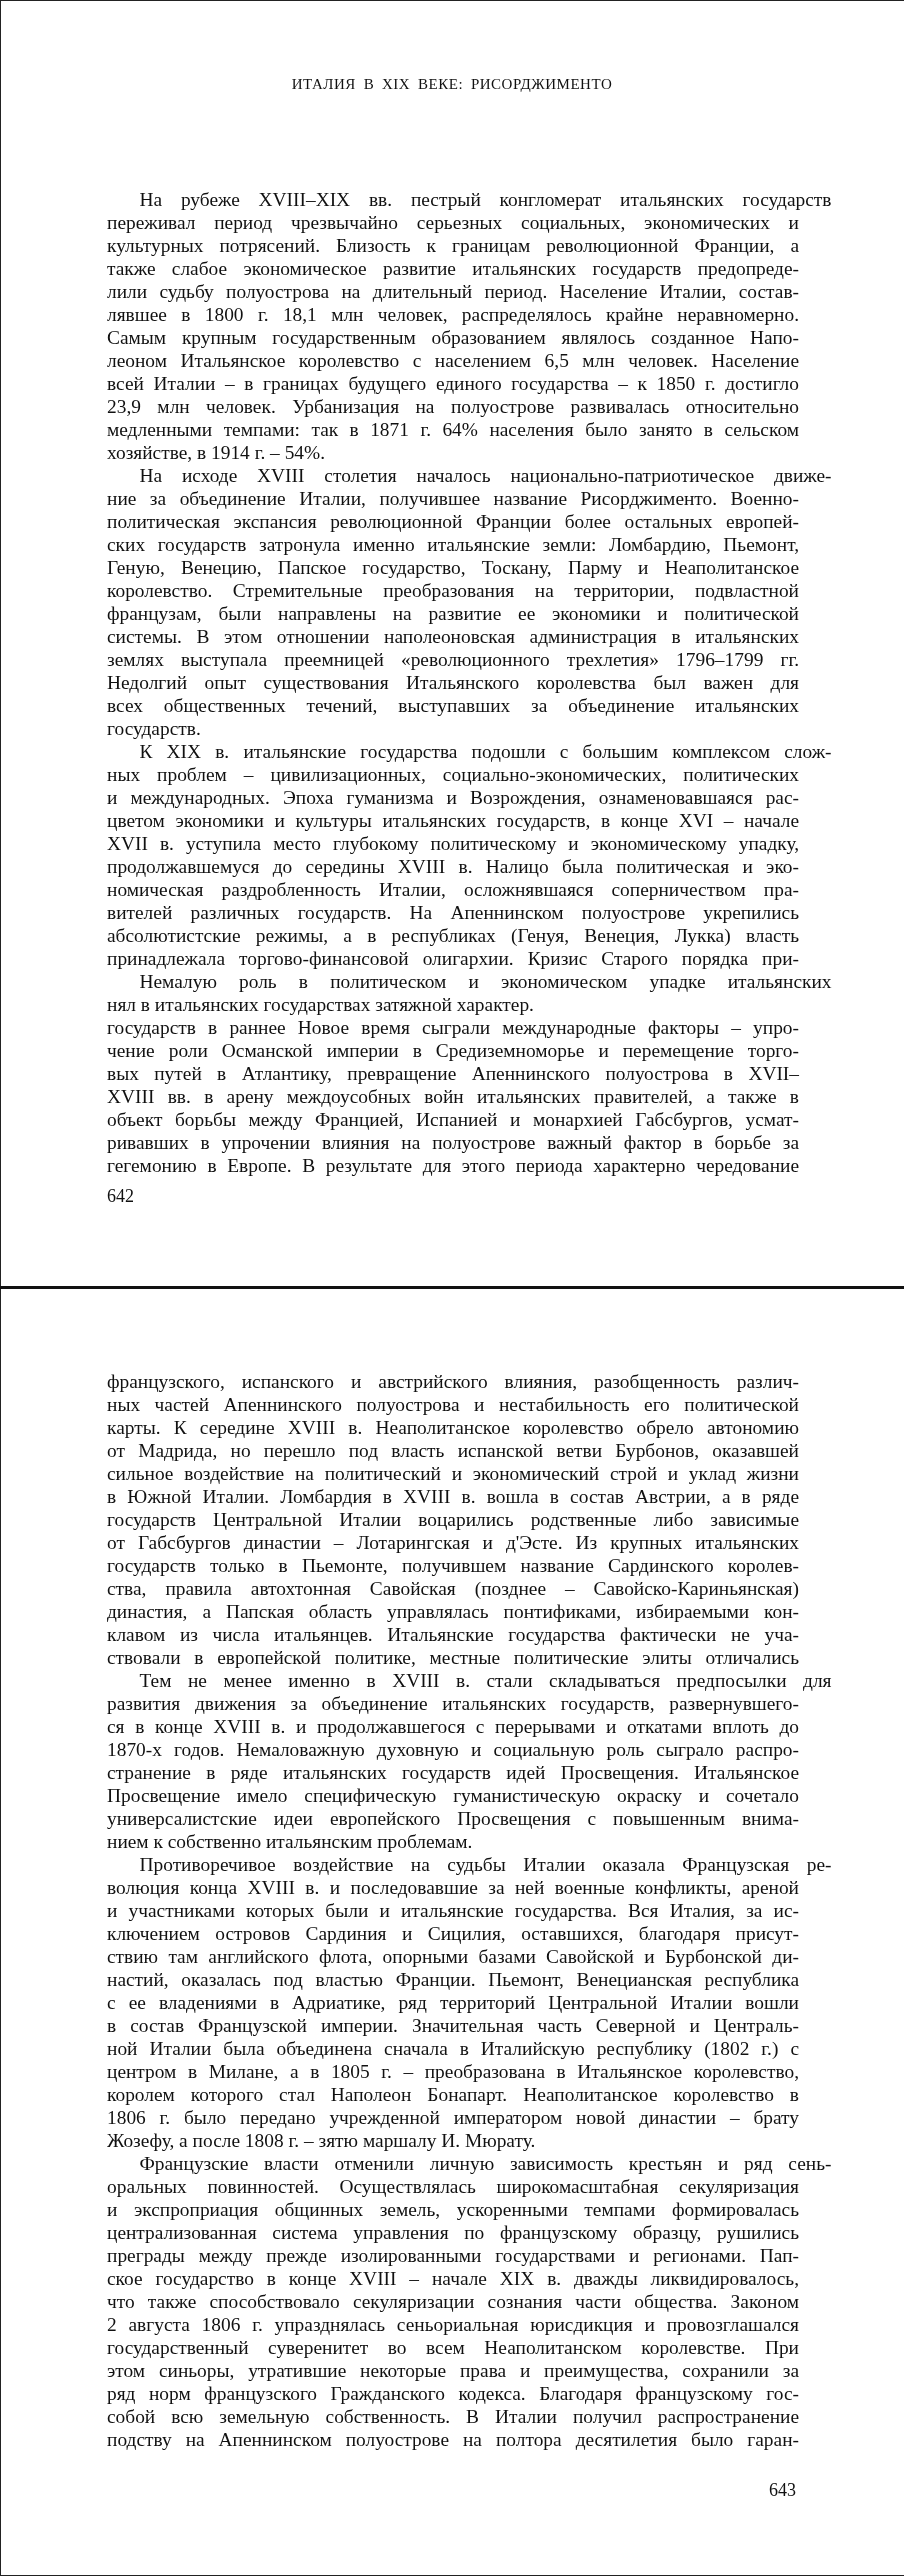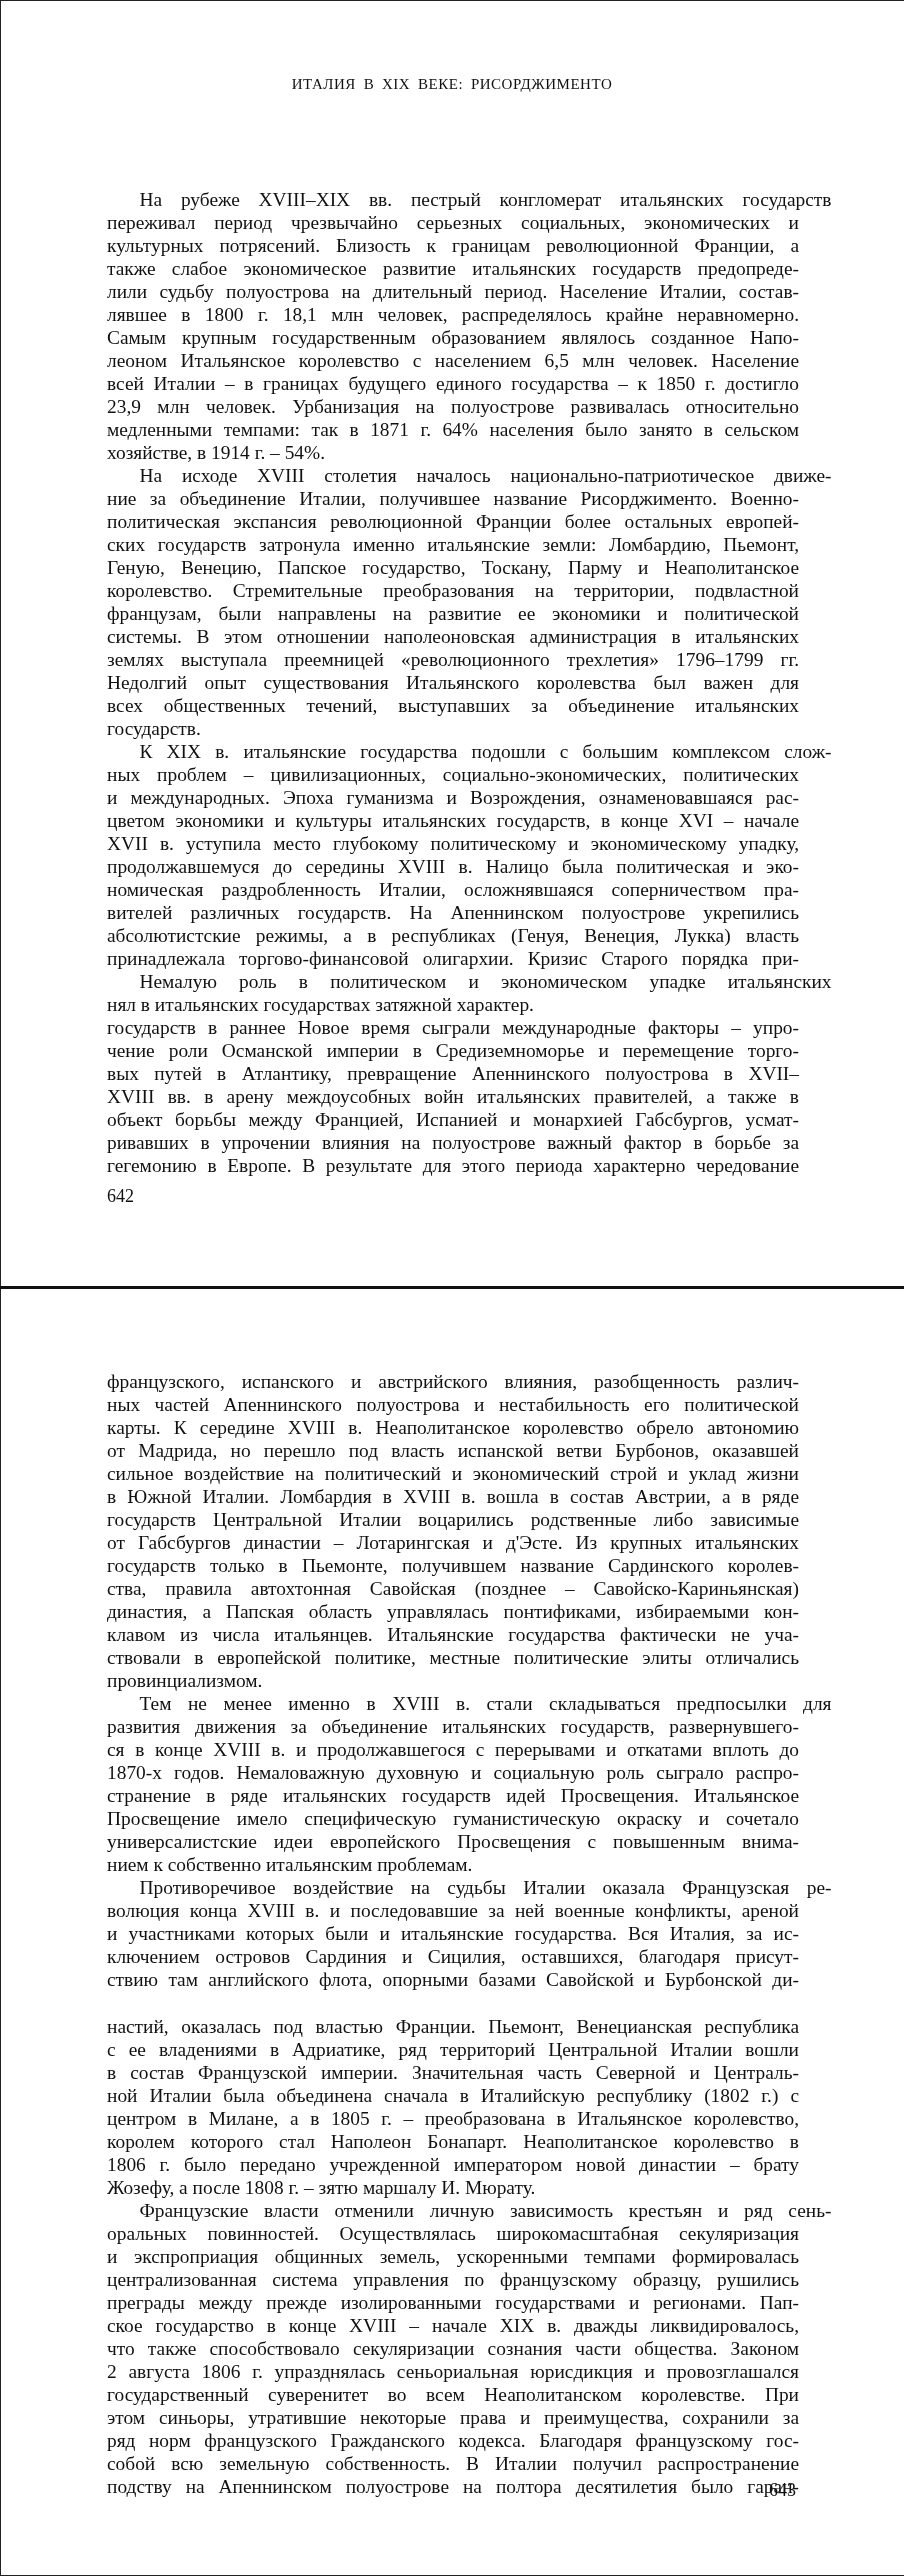--- a/index.html
+++ b/index.html
@@ -89,35 +89,34 @@
       <div class="line" style="white-space: normal; width: 692px; transform: scaleX(1);">от Мадрида, но перешло под власть испанской ветви Бурбонов, оказавшей</div>
       <div class="line" style="white-space: normal; width: 692px; transform: scaleX(1);">сильное воздействие на политический и экономический строй и уклад жизни</div>
       <div class="line" style="white-space: normal; width: 692px; transform: scaleX(1);">в Южной Италии. Ломбардия в XVIII в. вошла в состав Австрии, а в ряде</div>
       <div class="line" style="white-space: normal; width: 692px; transform: scaleX(1);">государств Центральной Италии воцарились родственные либо зависимые</div>
       <div class="line" style="white-space: normal; width: 692px; transform: scaleX(1);">от Габсбургов династии – Лотарингская и д'Эсте. Из крупных итальянских</div>
       <div class="line" style="white-space: normal; width: 692px; transform: scaleX(1);">государств только в Пьемонте, получившем название Сардинского королев-</div>
       <div class="line" style="white-space: normal; width: 692px; transform: scaleX(1);">ства, правила автохтонная Савойская (позднее – Савойско-Кариньянская)</div>
       <div class="line" style="white-space: normal; width: 692px; transform: scaleX(1);">династия, а Папская область управлялась понтификами, избираемыми кон-</div>
       <div class="line" style="white-space: normal; width: 692px; transform: scaleX(1);">клавом из числа итальянцев. Итальянские государства фактически не уча-</div>
       <div class="line" style="white-space: normal; width: 692px; transform: scaleX(1);">ствовали в европейской политике, местные политические элиты отличались</div>
-      <div class="line last" style="transform: scaleX(1);">провинциализмом.</div>
       <div class="line indent" style="white-space: normal; width: 692px; transform: scaleX(1); padding-left: 32.5px;">Тем не менее именно в XVIII в. стали складываться предпосылки для</div>
       <div class="line" style="white-space: normal; width: 692px; transform: scaleX(1);">развития движения за объединение итальянских государств, развернувшего-</div>
       <div class="line" style="white-space: normal; width: 692px; transform: scaleX(1);">ся в конце XVIII в. и продолжавшегося с перерывами и откатами вплоть до</div>
       <div class="line" style="white-space: normal; width: 692px; transform: scaleX(1);">1870-х годов. Немаловажную духовную и социальную роль сыграло распро-</div>
       <div class="line" style="white-space: normal; width: 692px; transform: scaleX(1);">странение в ряде итальянских государств идей Просвещения. Итальянское</div>
       <div class="line" style="white-space: normal; width: 692px; transform: scaleX(1);">Просвещение имело специфическую гуманистическую окраску и сочетало</div>
       <div class="line" style="white-space: normal; width: 692px; transform: scaleX(1);">универсалистские идеи европейского Просвещения с повышенным внима-</div>
       <div class="line last" style="transform: scaleX(1);">нием к собственно итальянским проблемам.</div>
       <div class="line indent" style="white-space: normal; width: 692px; transform: scaleX(1); padding-left: 32.5px;">Противоречивое воздействие на судьбы Италии оказала Французская ре-</div>
       <div class="line" style="white-space: normal; width: 692px; transform: scaleX(1);">волюция конца XVIII в. и последовавшие за ней военные конфликты, ареной</div>
       <div class="line" style="white-space: normal; width: 692px; transform: scaleX(1);">и участниками которых были и итальянские государства. Вся Италия, за ис-</div>
       <div class="line" style="white-space: normal; width: 692px; transform: scaleX(1);">ключением островов Сардиния и Сицилия, оставшихся, благодаря присут-</div>
       <div class="line" style="white-space: normal; width: 692px; transform: scaleX(1);">ствию там английского флота, опорными базами Савойской и Бурбонской ди-</div>
-      <div class="line" style="white-space: normal; width: 692px; transform: scaleX(1); margin-top: 24px;">настий, оказалась под властью Франции. Пьемонт, Венецианская республика</div>
+      <div class="line" style="white-space: normal; width: 692px; transform: scaleX(1);">настий, оказалась под властью Франции. Пьемонт, Венецианская республика</div>
       <div class="line" style="white-space: normal; width: 692px; transform: scaleX(1);">с ее владениями в Адриатике, ряд территорий Центральной Италии вошли</div>
       <div class="line" style="white-space: normal; width: 692px; transform: scaleX(1);">в состав Французской империи. Значительная часть Северной и Централь-</div>
       <div class="line" style="white-space: normal; width: 692px; transform: scaleX(1);">ной Италии была объединена сначала в Италийскую республику (1802 г.) с</div>
       <div class="line" style="white-space: normal; width: 692px; transform: scaleX(1);">центром в Милане, а в 1805 г. – преобразована в Итальянское королевство,</div>
       <div class="line" style="white-space: normal; width: 692px; transform: scaleX(1);">королем которого стал Наполеон Бонапарт. Неаполитанское королевство в</div>
       <div class="line" style="white-space: normal; width: 692px; transform: scaleX(1);">1806 г. было передано учрежденной императором новой династии – брату</div>
       <div class="line last" style="transform: scaleX(1);">Жозефу, а после 1808 г. – зятю маршалу И. Мюрату.</div>
       <div class="line indent" style="white-space: normal; width: 692px; transform: scaleX(1); padding-left: 32.5px;">Французские власти отменили личную зависимость крестьян и ряд сень-</div>
       <div class="line" style="white-space: normal; width: 692px; transform: scaleX(1);">оральных повинностей. Осуществлялась широкомасштабная секуляризация</div>
       <div class="line" style="white-space: normal; width: 692px; transform: scaleX(1);">и экспроприация общинных земель, ускоренными темпами формировалась</div>

